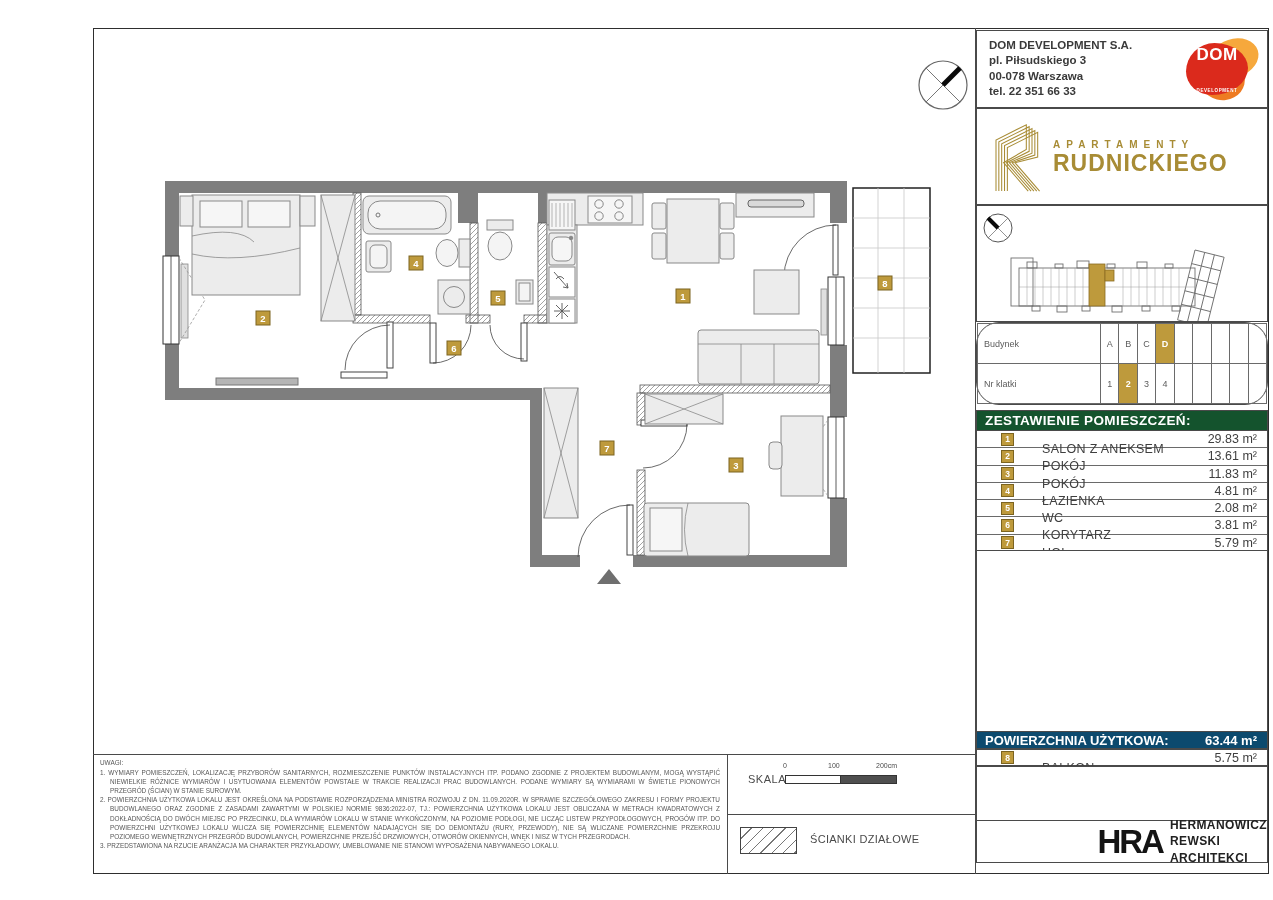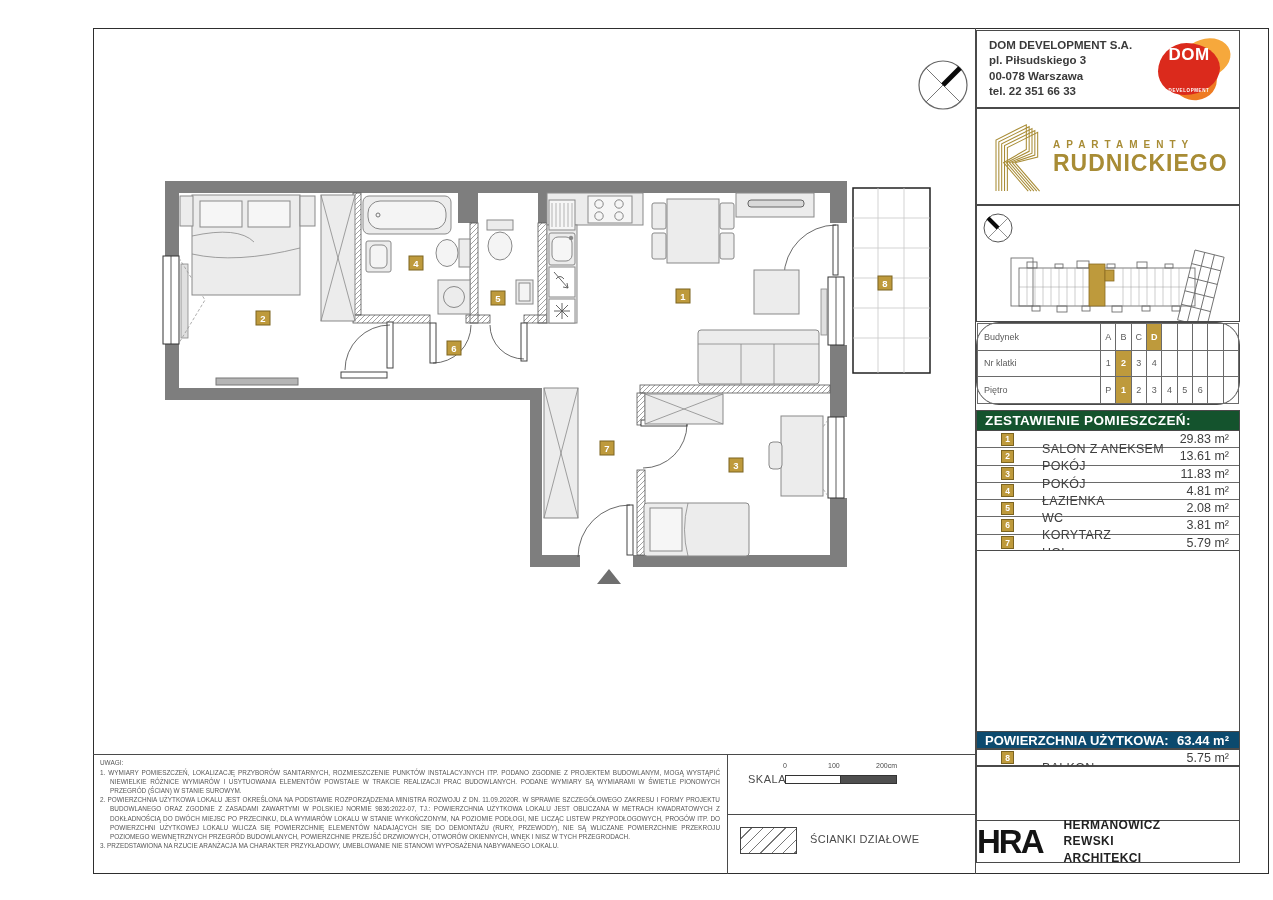--- a/index.html
+++ b/index.html
@@ -4,21 +4,21 @@
 <style>
   html,body{margin:0;padding:0;background:#fff;}
   body{width:1273px;height:900px;position:relative;overflow:hidden;
        font-family:"Liberation Sans","DejaVu Sans",sans-serif;color:#3c3c3c;}
   .abs{position:absolute;}
   
   .page-frame{left:93px;top:28px;width:1174px;height:844px;border:1.5px solid #2e2e2e;}
   .vline{background:#4a4a4a;width:1px;}
   .hline{background:#4a4a4a;height:1px;}
   
-  .sb{left:976px;width:264px;border:1px solid #4a4a4a;box-sizing:border-box;background:#fff;}
+  .sb{left:976px;width:292px;border:1px solid #4a4a4a;box-sizing:border-box;background:#fff;}
   .dom-box{top:30px;height:78px;display:flex;justify-content:space-between;padding:7px 8px 4px 12px;}
   .addr{font-size:11.5px;font-weight:bold;color:#3a3a3a;line-height:1.33;}
   .dom-logo{position:relative;width:76px;height:62px;flex:none;}
   .blob{position:absolute;border-radius:50%;}
   .blob.o1{width:50px;height:38px;right:0;top:1px;background:#F6A83C;transform:rotate(-18deg);}
   .blob.o2{width:46px;height:42px;left:16px;bottom:0;background:#EE7B22;transform:rotate(14deg);}
   .blob.red{left:3px;top:5px;width:62px;height:52px;background:#DB2A1C;
             border-radius:46% 54% 58% 42%/55% 48% 52% 45%;display:flex;flex-direction:column;
             align-items:center;justify-content:center;color:#fff;gap:24px;}
   .blob.red .t1{font-size:17px;font-weight:bold;letter-spacing:.5px;line-height:1;}
@@ -43,21 +43,21 @@
           margin-left:24px;flex:none;box-sizing:border-box;}
   .room-name{margin-left:28px;letter-spacing:.3px;margin-top:20px;}
   .room-area{margin-left:auto;margin-right:10px;}
   .empty1{top:550px;height:182px;}
   .pow-box{top:731px;height:18px;background:#0c4a6e;color:#fff;font-weight:bold;font-size:13px;
            display:flex;align-items:center;padding:0 10px 0 8px;}
   .pow-box .v{margin-left:auto;}
   .balk-box{top:749px;height:17px;}
   .balk-box .room-row{border-bottom:none;height:100%;}
   .empty2{top:766px;height:55px;}
-  .hra-box{top:820px;height:43px;display:flex;align-items:center;justify-content:flex-start;gap:21px;}
+  .hra-box{top:820px;height:43px;display:flex;align-items:center;justify-content:flex-end;gap:7px;}
   .hra-logo{font-size:33px;font-weight:600;letter-spacing:-2px;color:#141414;line-height:1;}
   .hra-lines{font-size:12px;color:#222;letter-spacing:.4px;line-height:1.35;font-weight:bold;}
   
   .uwagi{left:100px;top:758px;width:620px;font-size:6.4px;color:#565656;line-height:1.42;}
   .uwagi .it{margin:0 0 0.5px 0;padding-left:10px;text-indent:-10px;text-align:justify;}
   .uwagi .ttl{padding-left:0;text-indent:0;}
   .skala-label{left:748px;top:773px;font-size:11px;color:#4a4a4a;letter-spacing:.5px;}
   .tick{font-size:7px;color:#4a4a4a;top:762px;}
   .bar-w{left:785px;top:775px;width:55px;height:7px;border:1px solid #333;background:#fff;}
   .bar-d{left:840px;top:775px;width:55px;height:7px;border:1px solid #333;background:#4f4f4f;}
@@ -386,32 +386,20 @@
           <td>1</td>
           <td class="hl">2</td>
           <td>3</td>
           <td>4</td>
           <td></td>
           <td></td>
           <td></td>
           <td></td>
           <td></td>
         </tr>
-        <tr>
-          <td class="lbl">Piętro</td>
-          <td>P</td>
-          <td class="hl">1</td>
-          <td>2</td>
-          <td>3</td>
-          <td>4</td>
-          <td>5</td>
-          <td>6</td>
-          <td></td>
-          <td></td>
-        </tr>
       </tbody>
     </table>
 </div>
 
 <div class="abs sb zest-head">
   <span>ZESTAWIENIE POMIESZCZEŃ:</span>
 </div>
 <div class="abs sb rooms-box" id="rooms-list">
     <div class="room-row">
       <span class="num-sq">1</span>

